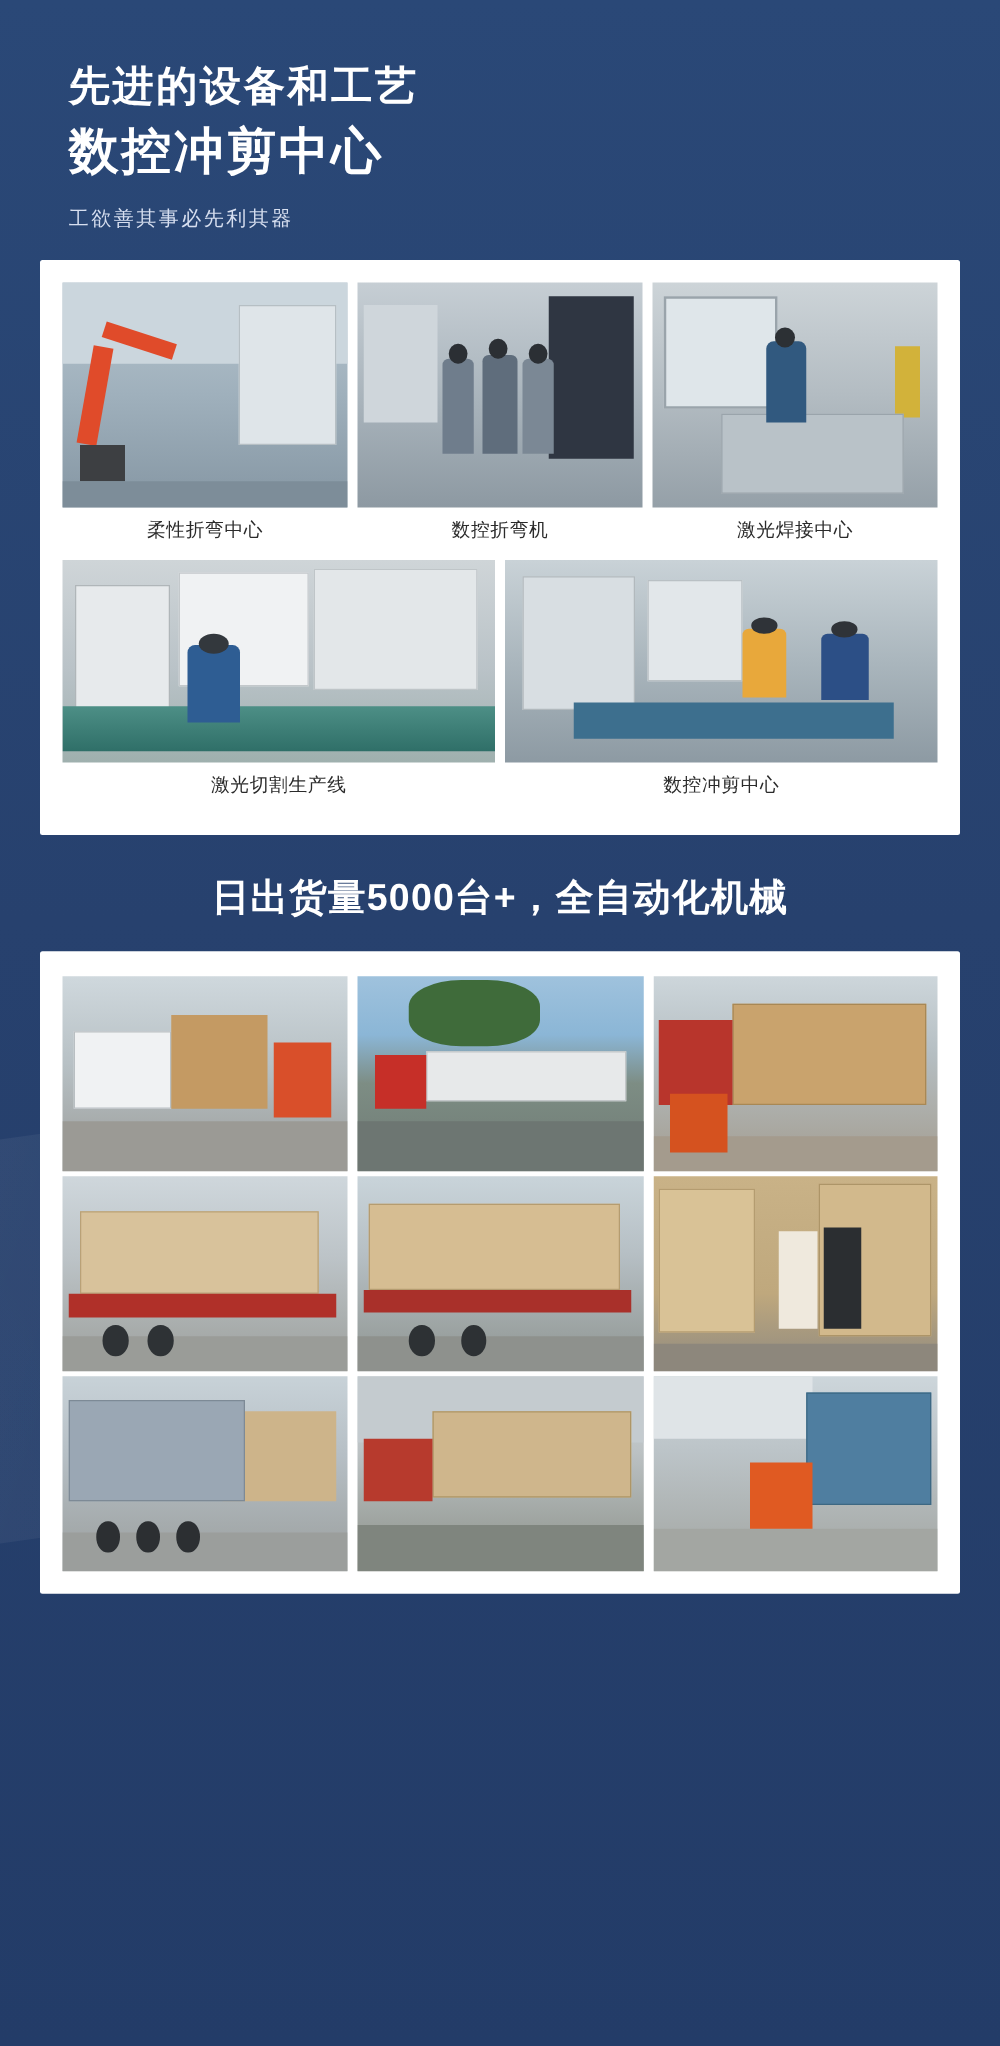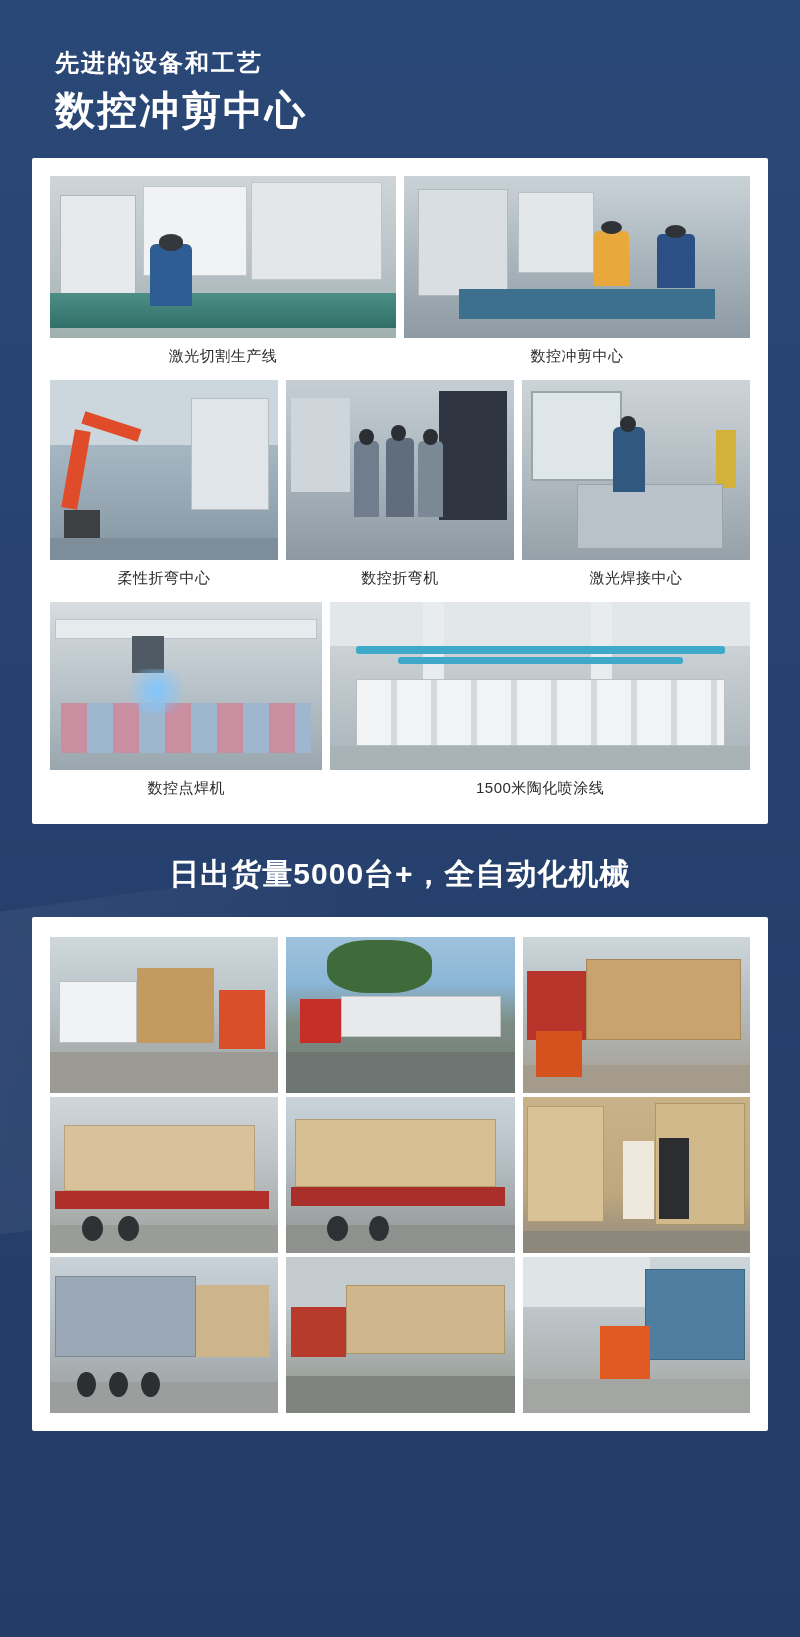--- a/index.html
+++ b/index.html
@@ -29,21 +29,21 @@
   }
 
   
   .header {
     padding: 48px 0 0 55px;
     position: relative;
     z-index: 2;
   }
   .h-line1 {
     color: #ffffff;
-    font-size: 24px;
+    font-size: 33px;
     font-weight: bold;
     letter-spacing: 2px;
     line-height: 1.25;
   }
   .h-line2 {
     color: #ffffff;
     font-size: 40px;
     font-weight: bold;
     letter-spacing: 2px;
     line-height: 1.3;
@@ -232,49 +232,24 @@
   .s9 .floor{ left:0; bottom:0; width:100%; height:22%; background:#a3a6a2;}
 </style>
 </head>
 <body>
 
 <div class="page">
 
   <div class="header">
     <div class="h-line1">先进的设备和工艺</div>
     <div class="h-line2">数控冲剪中心</div>
+    <div class="h-sub">工欲善其事必先利其器</div>
   </div>
 
   <div class="panel">
-
-    <div class="row">
-      <div class="cell" style="width:376px;">
-        <div class="ph f-laser" style="height:162px;">
-          <div class="obj m1"></div>
-            <div class="obj m2"></div>
-            <div class="obj m3"></div>
-          <div class="obj belt"></div>
-            <div class="obj man"></div>
-            <div class="obj head"></div>
-        </div>
-        <div class="cap">激光切割生产线</div>
-      </div>
-      <div class="cell" style="width:376px;">
-        <div class="ph f-punch" style="height:162px;">
-          <div class="obj mach"></div>
-            <div class="obj mach2"></div>
-            <div class="obj tbl"></div>
-          <div class="obj w1"></div>
-            <div class="obj w2"></div>
-            <div class="obj h1"></div>
-            <div class="obj h2"></div>
-        </div>
-        <div class="cap">数控冲剪中心</div>
-      </div>
-    </div>
 
     <div class="row">
       <div class="cell" style="width:248px;">
         <div class="ph f-robot" style="height:180px;">
           <div class="obj wall"></div>
             <div class="obj mach"></div>
           <div class="obj arm2"></div>
             <div class="obj arm1"></div>
             <div class="obj base"></div>
           <div class="obj floor"></div>
@@ -299,43 +274,46 @@
           <div class="obj win"></div>
             <div class="obj yel"></div>
             <div class="obj body"></div>
           <div class="obj man"></div>
             <div class="obj head"></div>
         </div>
         <div class="cap">激光焊接中心</div>
       </div>
     </div>
 
-    <div class="row" style="margin-bottom:0;">
-      <div class="cell" style="width:296px;">
-        <div class="ph f-spot" style="height:168px;">
-          <div class="obj gantry"></div>
+    <div class="row">
+      <div class="cell" style="width:376px;">
+        <div class="ph f-laser" style="height:162px;">
+          <div class="obj m1"></div>
+            <div class="obj m2"></div>
+            <div class="obj m3"></div>
+          <div class="obj belt"></div>
+            <div class="obj man"></div>
             <div class="obj head"></div>
-          <div class="obj panels"></div>
-            <div class="obj glow"></div>
-        </div>
-        <div class="cap">数控点焊机</div>
-      </div>
-      <div class="cell" style="width:456px;">
-        <div class="ph f-coat" style="height:168px;">
-          <div class="obj roof"></div>
-            <div class="obj col1"></div>
-            <div class="obj col2"></div>
-          <div class="obj pipe"></div>
-            <div class="obj pipe2"></div>
-          <div class="obj units"></div>
-            <div class="obj floor"></div>
-        </div>
-        <div class="cap">1500米陶化喷涂线</div>
+        </div>
+        <div class="cap">激光切割生产线</div>
+      </div>
+      <div class="cell" style="width:376px;">
+        <div class="ph f-punch" style="height:162px;">
+          <div class="obj mach"></div>
+            <div class="obj mach2"></div>
+            <div class="obj tbl"></div>
+          <div class="obj w1"></div>
+            <div class="obj w2"></div>
+            <div class="obj h1"></div>
+            <div class="obj h2"></div>
+        </div>
+        <div class="cap">数控冲剪中心</div>
       </div>
     </div>
+
   </div>
 
   <div class="section-title">日出货量5000台+，全自动化机械</div>
 
   <div class="panel tight">
 
     <div class="row">
       <div class="cell" style="width:241px;">
         <div class="ph s1" style="height:156px;">
           <div class="obj floor"></div>

